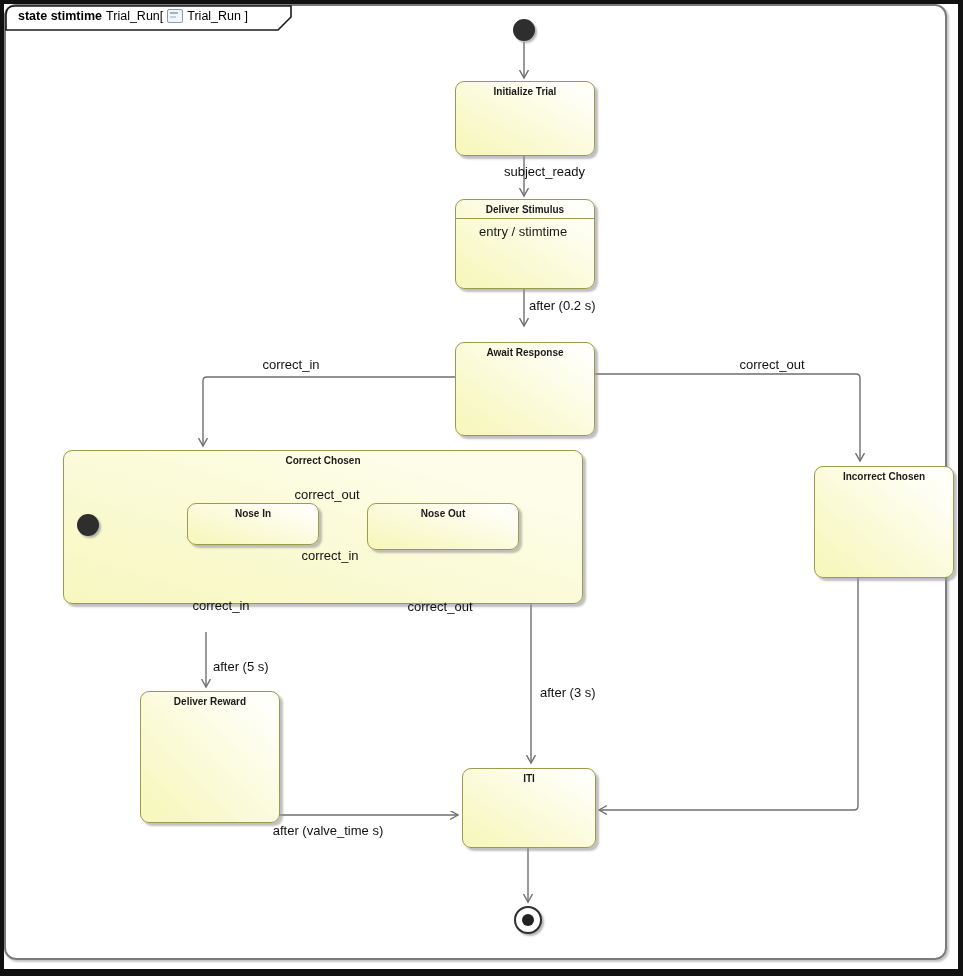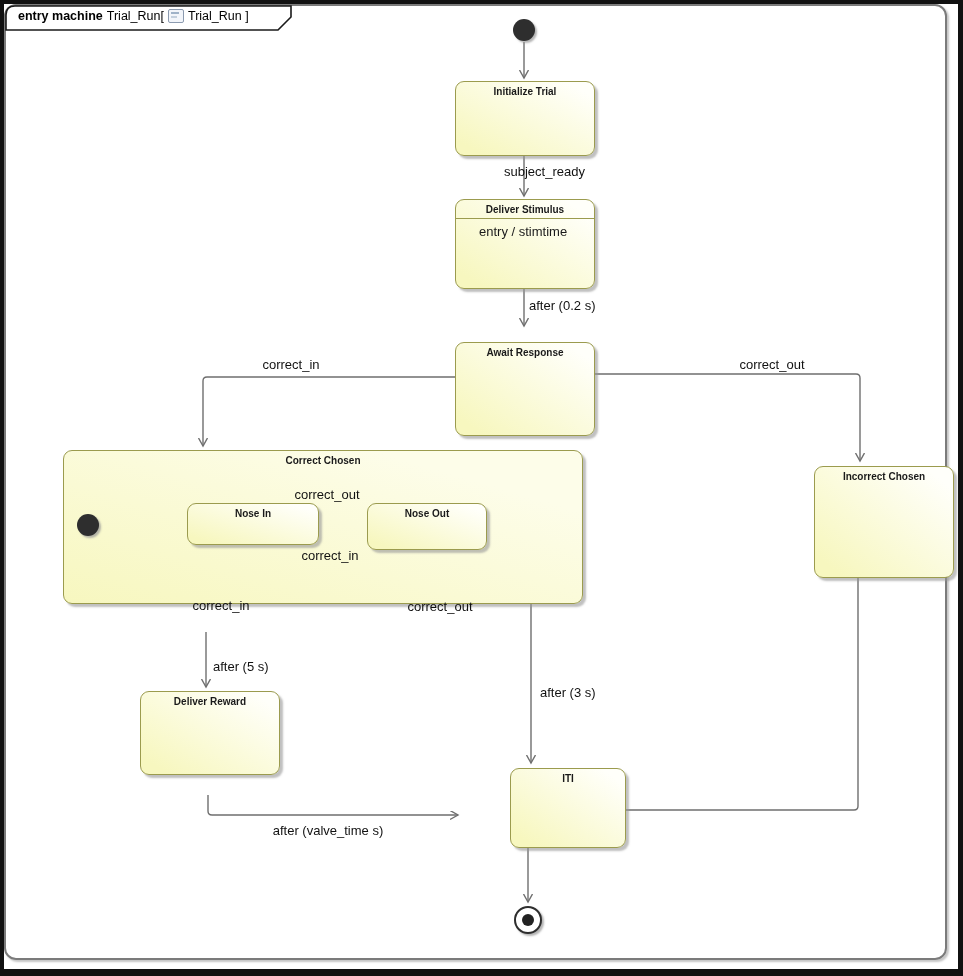--- a/index.html
+++ b/index.html
@@ -75,21 +75,21 @@
 <body>
 
 <div class="screen">
   <div class="canvas"></div>
   <div class="frame"></div>
 
   <svg class="tab-svg" width="300" height="30">
     <path d="M 3,27 L 3,12 Q 3,3 12,3 L 288,3 L 288,14 L 275,27 Z" fill="#ffffff" stroke="#1a1a1a" stroke-width="1.6"></path>
   </svg>
   <div class="tab-text">
-    <span class="kind">entry machine</span>
+    <span class="kind">state stimtime</span>
     <span>Trial_Run[</span>
     <span class="dgm-icon"></span>
     <span>Trial_Run ]</span>
   </div>
 
   <svg class="edges">
     <defs>
       <marker id="arr" markerWidth="12" markerHeight="12" refX="8" refY="4.5" orient="auto" markerUnits="userSpaceOnUse">
         <path d="M0,0 L8,4.5 L0,9" fill="none" stroke="#6f6f6f" stroke-width="1.4"></path>
       </marker>
@@ -131,33 +131,33 @@
   </div>
 
   <div class="state composite" style="left:63px; top:450px; width:520px; height:154px;">
     <span class="title">Correct Chosen</span>
   </div>
 
   <div class="state" style="left:158px; top:503px; width:132px; height:42px;margin-left:29px;">
     <span class="title">Nose In</span>
   </div>
 
-  <div class="state" style="left:367px; top:503px; width:120px; height:47px;">
+  <div class="state" style="left:367px; top:503px; width:152px; height:47px;">
     <span class="title">Nose Out</span>
   </div>
 
   <div class="state" style="left:790px; top:466px; width:140px; height:112px;margin-left:24px;">
     <span class="title">Incorrect Chosen</span>
   </div>
 
-  <div class="state" style="left:140px; top:691px; width:140px; height:84px;">
+  <div class="state" style="left:140px; top:691px; width:140px; height:132px;">
     <span class="title">Deliver Reward</span>
   </div>
 
-  <div class="state" style="left:462px; top:768px; width:116px; height:80px;margin-left:48px;">
+  <div class="state" style="left:462px; top:768px; width:134px; height:80px;">
     <span class="title">ITI</span>
   </div>
 
   <span class="elabel" style="left:504px; top:164px;">subject_ready</span>
   <span class="elabel" style="left:529px; top:298px;">after (0.2 s)</span>
   <span class="elabel centered" style="left:291px; top:357px;">correct_in</span>
   <span class="elabel centered" style="left:772px; top:357px;">correct_out</span>
   <span class="elabel centered" style="left:327px; top:487px;">correct_out</span>
   <span class="elabel centered" style="left:330px; top:548px;">correct_in</span>
   <span class="elabel centered" style="left:221px; top:598px;">correct_in</span>

